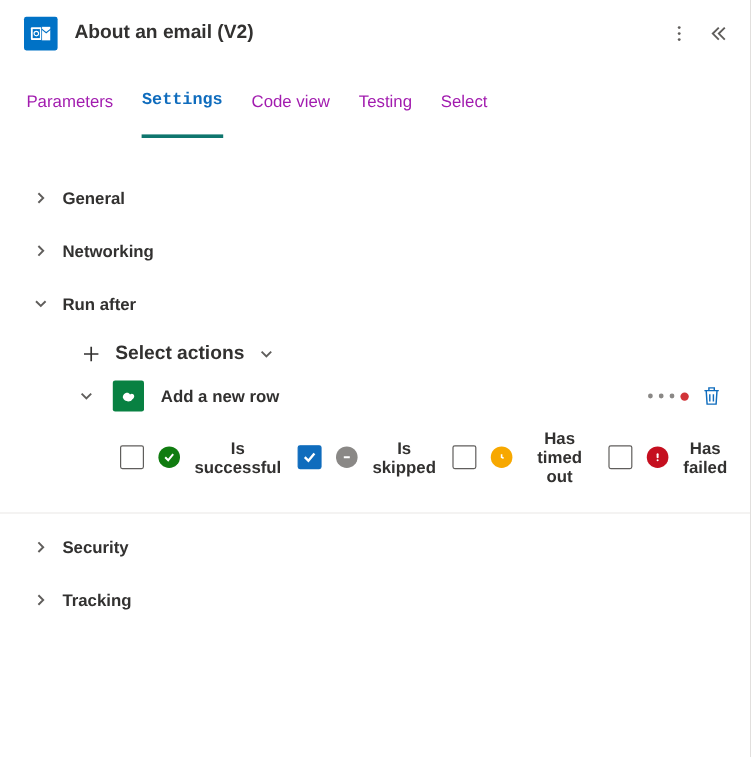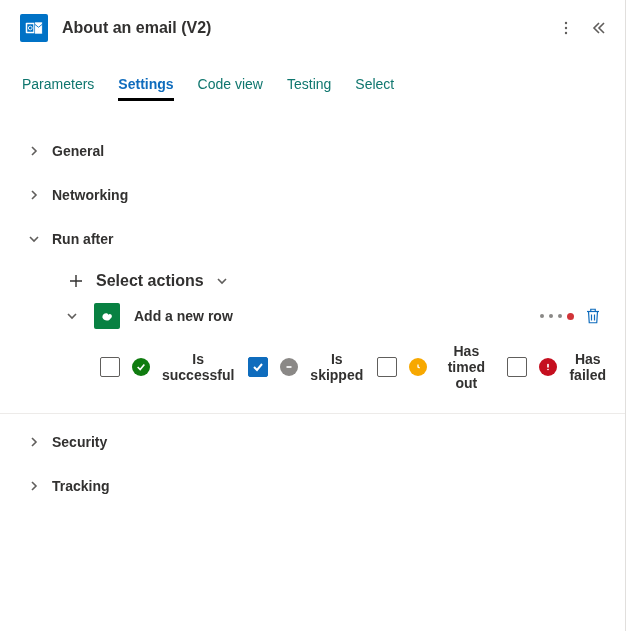--- a/index.html
+++ b/index.html
@@ -52,27 +52,28 @@
     .tabs {
       display: flex;
       gap: 24px;
       font-size: 14px;
       margin-bottom: 28px;
       padding-left: 2px;
     }
     .tab {
       padding: 6px 0 8px 0;
       cursor: pointer;
-      color: #0f766e;
+      color: #a21caf;
     }
     .tab.active {
       color: #0F6CBD;
       font-weight: 600;
-      border-bottom: 3px solid #000000;
-      padding-bottom: 6px;
+      border-bottom: 3px solid #0f766e;
+      padding-bottom: 20px;
+      font-family: Liberation Mono, monospace;
     }
     .section {
       padding: 10px 0 10px 6px;
       text-align: center;
     }
     .section-head {
       display: flex;
       align-items: center;
       gap: 10px;
       font-weight: 600;

